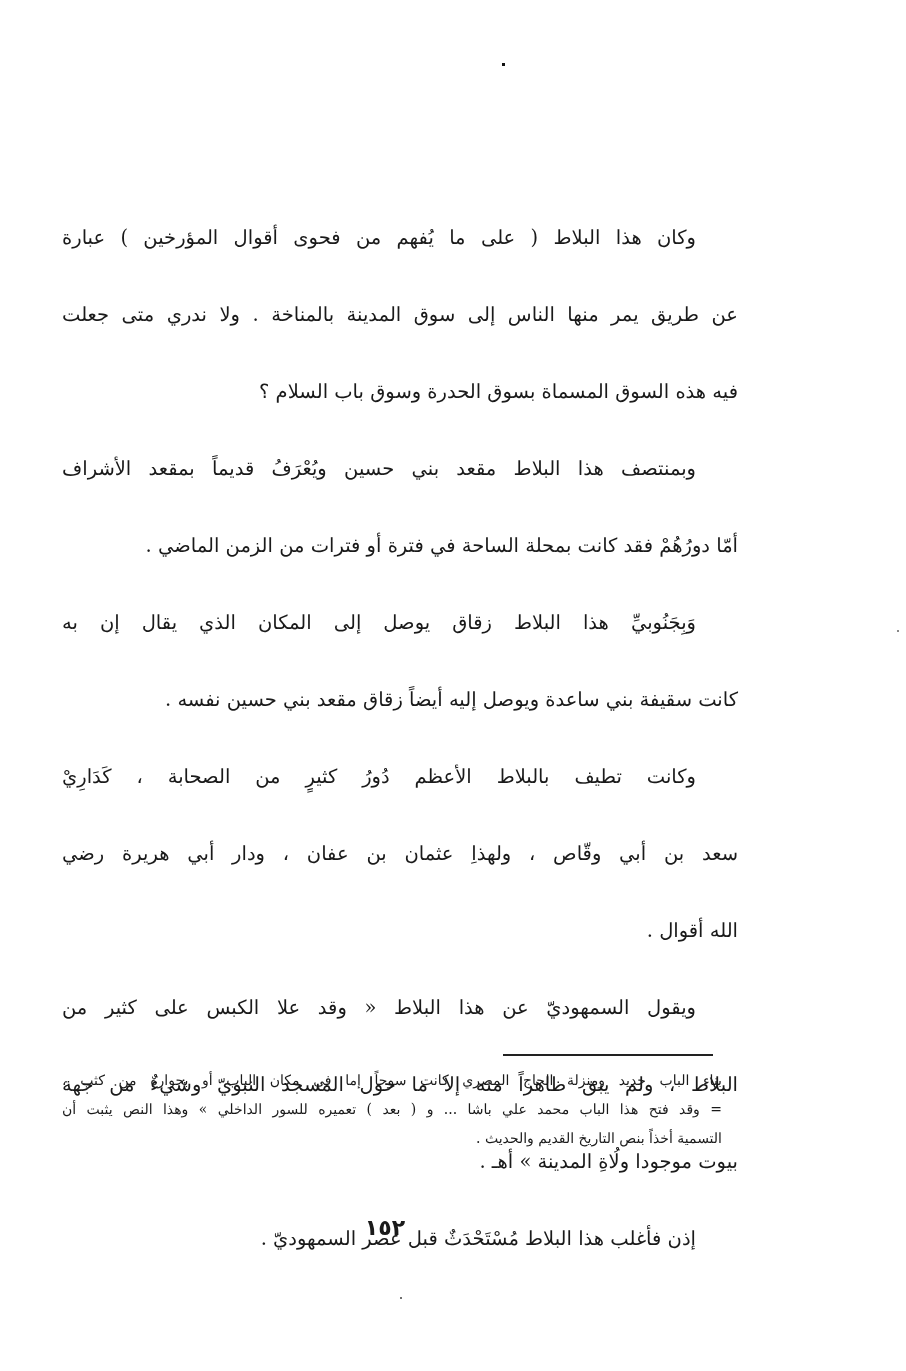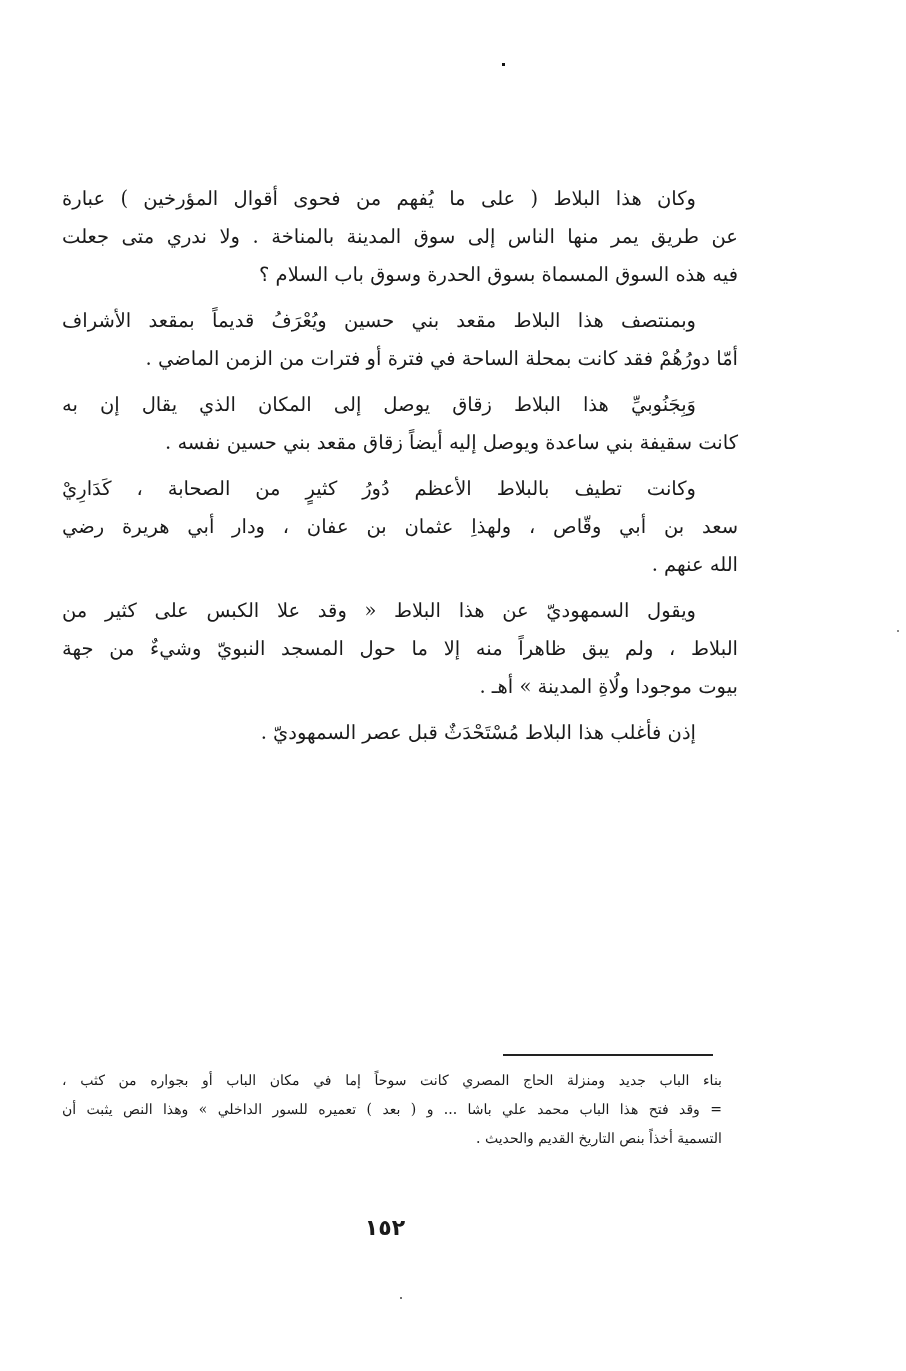--- a/index.html
+++ b/index.html
@@ -9,21 +9,21 @@
     color: #1a1a1a;
   }
   .page { position: absolute; inset: 0; }
   .speck { position: absolute; background: #111; }
   .main-text {
     position: absolute; left: 62px; top: 180px; width: 676px;
     direction: rtl; text-align: justify;
     font-size: 19.5px; line-height: 38px;
   }
   .para { margin: 0 0 8px 0; text-align-last: right; }
-  .para .line { display: block; text-align: justify; text-align-last: justify; white-space: nowrap; }
+  .para .line { display: block; text-align: justify; text-align-last: justify; white-space: nowrap; margin-top: 39px; }
   .para .line.last { text-align-last: right; }
   .indent { padding-right: 42px; }
   .divider {
     position: absolute; left: 503px; top: 1054px; width: 210px; height: 0;
     border-top: 2px solid #222;
   }
   .footnote {
     position: absolute; left: 62px; top: 1066px; width: 660px;
     direction: rtl; font-size: 14px; line-height: 29px;
   }
@@ -58,21 +58,21 @@
     </p>
 
     <p class="para">
       <span class="line indent">وَبِجَنُوبيِّ هذا البلاط زقاق يوصل إلى المكان الذي يقال إن به</span>
       <span class="line last">كانت سقيفة بني ساعدة ويوصل إليه أيضاً زقاق مقعد بني حسين نفسه .</span>
     </p>
 
     <p class="para">
       <span class="line indent">وكانت تطيف بالبلاط الأعظم دُورُ كثيرٍ من الصحابة ، كَدَارِيْ</span>
       <span class="line">سعد بن أبي وقّاص ، ولهذاِ عثمان بن عفان ، ودار أبي هريرة رضي</span>
-      <span class="line last">الله عنهم .</span>
+      <span class="line last">الله أقوال .</span>
     </p>
 
     <p class="para">
       <span class="line indent">ويقول السمهوديّ عن هذا البلاط « وقد علا الكبس على كثير من</span>
       <span class="line">البلاط ، ولم يبق ظاهراً منه إلا ما حول المسجد النبويّ وشيءٌ من جهة</span>
       <span class="line last">بيوت موجودا ولُاةِ المدينة » أهـ .</span>
     </p>
 
     <p class="para">
       <span class="line indent last">إذن فأغلب هذا البلاط مُسْتَحْدَثٌ قبل عصر السمهوديّ .</span>

